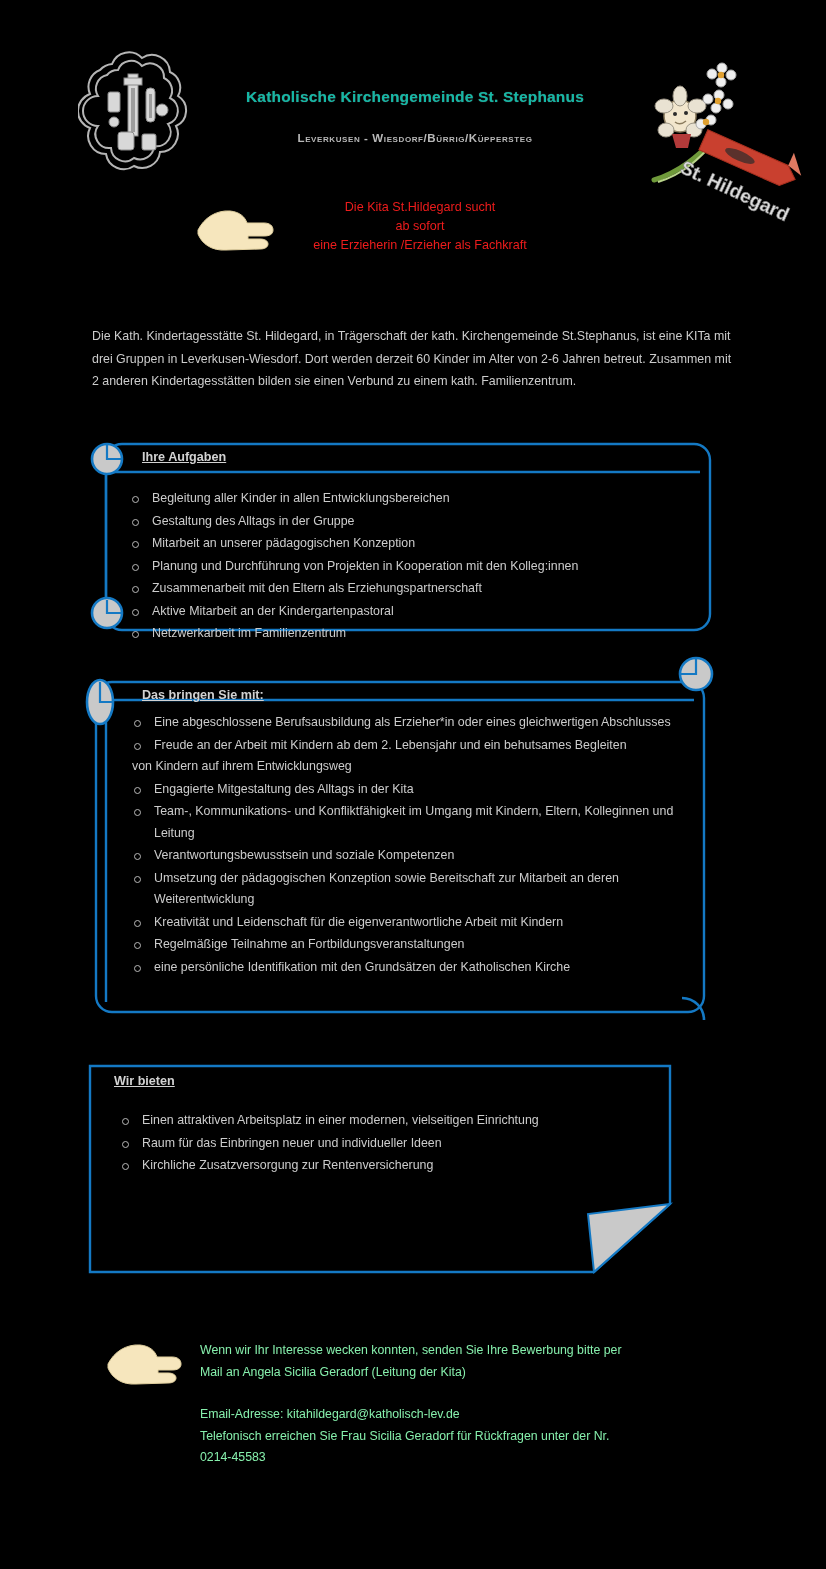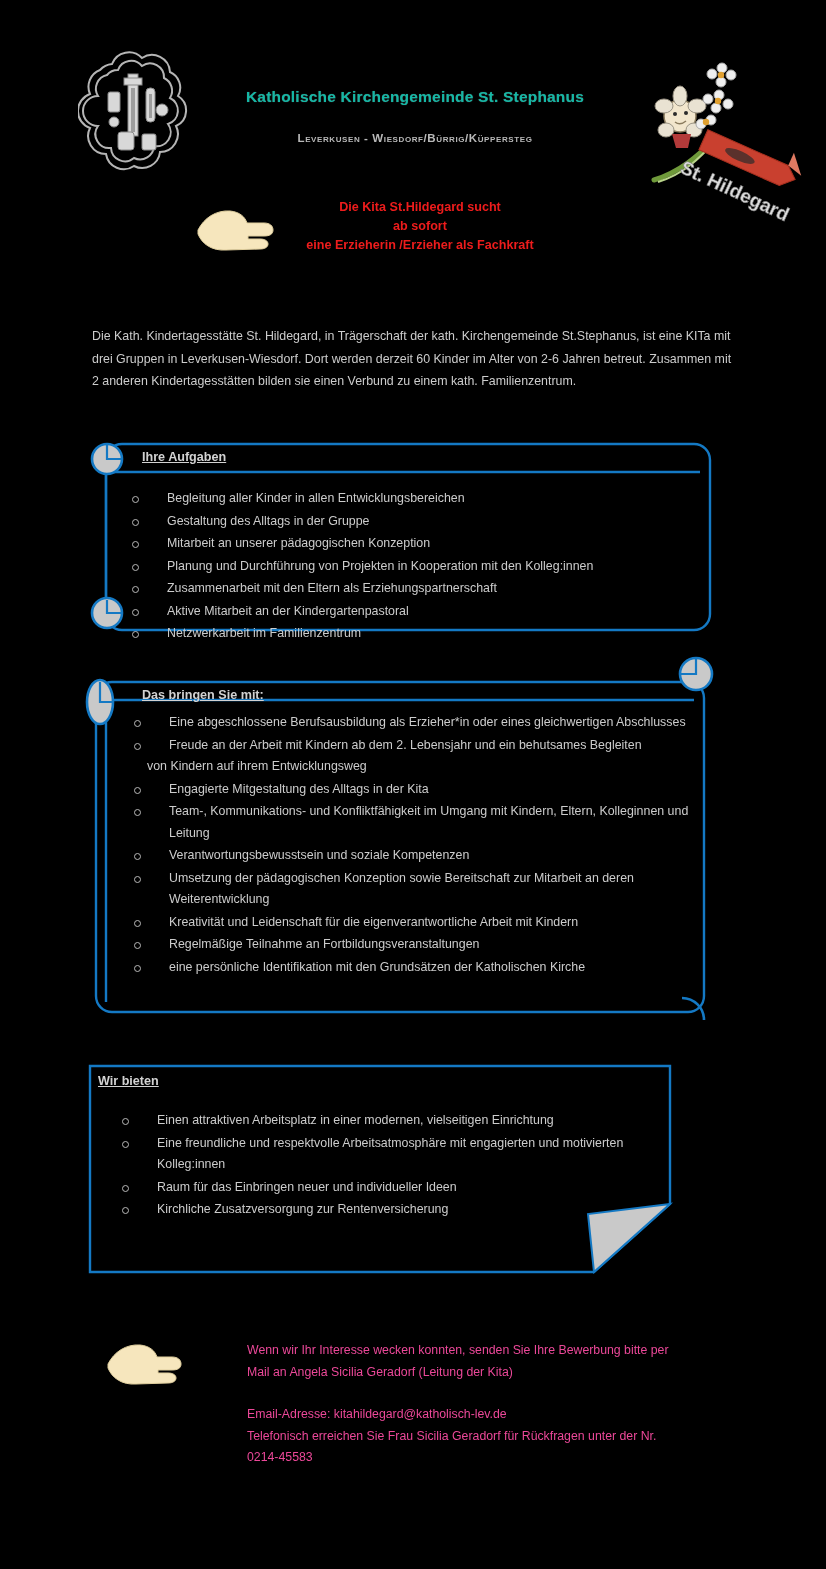--- a/index.html
+++ b/index.html
@@ -22,58 +22,58 @@
   .parish-sub{
     position:absolute;left:180px;top:132px;width:470px;text-align:center;
     font-size:11.5px;font-weight:bold;color:#b9b9b9;
     font-variant:small-caps;letter-spacing:.6px;
   }
 
   
   .hand{position:absolute;}
   .headline{
     position:absolute;left:265px;top:198px;width:310px;text-align:center;
-    color:#ee1c1c;font-weight:bold;font-size:12.6px;line-height:19px;
+    color:#ee1c1c;font-weight:normal;font-size:12.6px;line-height:19px;
   }
   .headline div{white-space:nowrap;}
 
   
   .intro{
     position:absolute;left:92px;top:313px;width:640px;
     font-size:12.4px;line-height:22.5px;color:#cccccc;
   }
 
   
   .box{position:absolute;}
   .box .frame{position:absolute;inset:0;}
   .box-title{
     position:absolute;font-size:12.6px;font-weight:bold;color:#d2d2d2;
     text-decoration:underline;white-space:nowrap;
   }
   ul.blist{
     position:absolute;margin:0;padding:0;list-style:none;
     font-size:12.4px;line-height:21.5px;color:#cccccc;
   }
-  ul.blist li{position:relative;padding-left:61px;margin:0 0 1px 0;}
+  ul.blist li{position:relative;padding-left:46px;margin:0 0 1px 0;}
   ul.blist li .bullet{
     position:absolute;left:26px;top:8px;width:5px;height:5px;
     border:1px solid #b9b9b9;border-radius:50%;
   }
   ul.blist li .cont{display:block;padding-left:0;}
   ul.blist li .sub{display:block;margin-left:-22px;}
 
   
   #box1{left:96px;top:440px;width:620px;height:196px;}
   #box2{left:80px;top:660px;width:640px;height:370px;}
   #box3{left:86px;top:1062px;width:588px;height:214px;}
 
   
   .footer{
     position:absolute;left:200px;top:1340px;width:560px;
-    font-size:12.3px;line-height:21.5px;color:#ec4899;margin-left:47px;
+    font-size:12.3px;line-height:21.5px;color:#86efac;
   }
   .footer .gap{height:21px;}
 </style>
 </head>
 <body>
 
 <div class="page">
 
   <div class="header">
 
@@ -285,30 +285,26 @@
         </li>
     </ul>
   </div>
 
   <div class="box" id="box3">
     <svg class="frame" viewBox="0 0 588 214" preserveAspectRatio="none">
       <path d="M4 4 L584 4 L584 142 L508 210 L4 210 Z" fill="none" stroke="#1479c4" stroke-width="2.4"></path>
       <path d="M584 142 L502 152 L508 210 Z" fill="#c9c9c9" stroke="#1479c4" stroke-width="2"></path>
     </svg>
 
-    <div class="box-title" style="left:12px;top:12px;">Wir bieten</div>
+    <div class="box-title" style="left:28px;top:12px;">Wir bieten</div>
 
     <ul class="blist" style="left:10px;top:48px;width:560px;">
       <li>
           <span class="bullet"></span>
           <span class="cont">Einen attraktiven Arbeitsplatz in einer modernen, vielseitigen Einrichtung</span>
-        </li>
-      <li>
-          <span class="bullet"></span>
-          <span class="cont">Eine freundliche und respektvolle Arbeitsatmosphäre mit engagierten und motivierten Kolleg:innen</span>
         </li>
       <li>
           <span class="bullet"></span>
           <span class="cont">Raum für das Einbringen neuer und individueller Ideen</span>
         </li>
       <li>
           <span class="bullet"></span>
           <span class="cont">Kirchliche Zusatzversorgung zur Rentenversicherung</span>
         </li>
     </ul>

